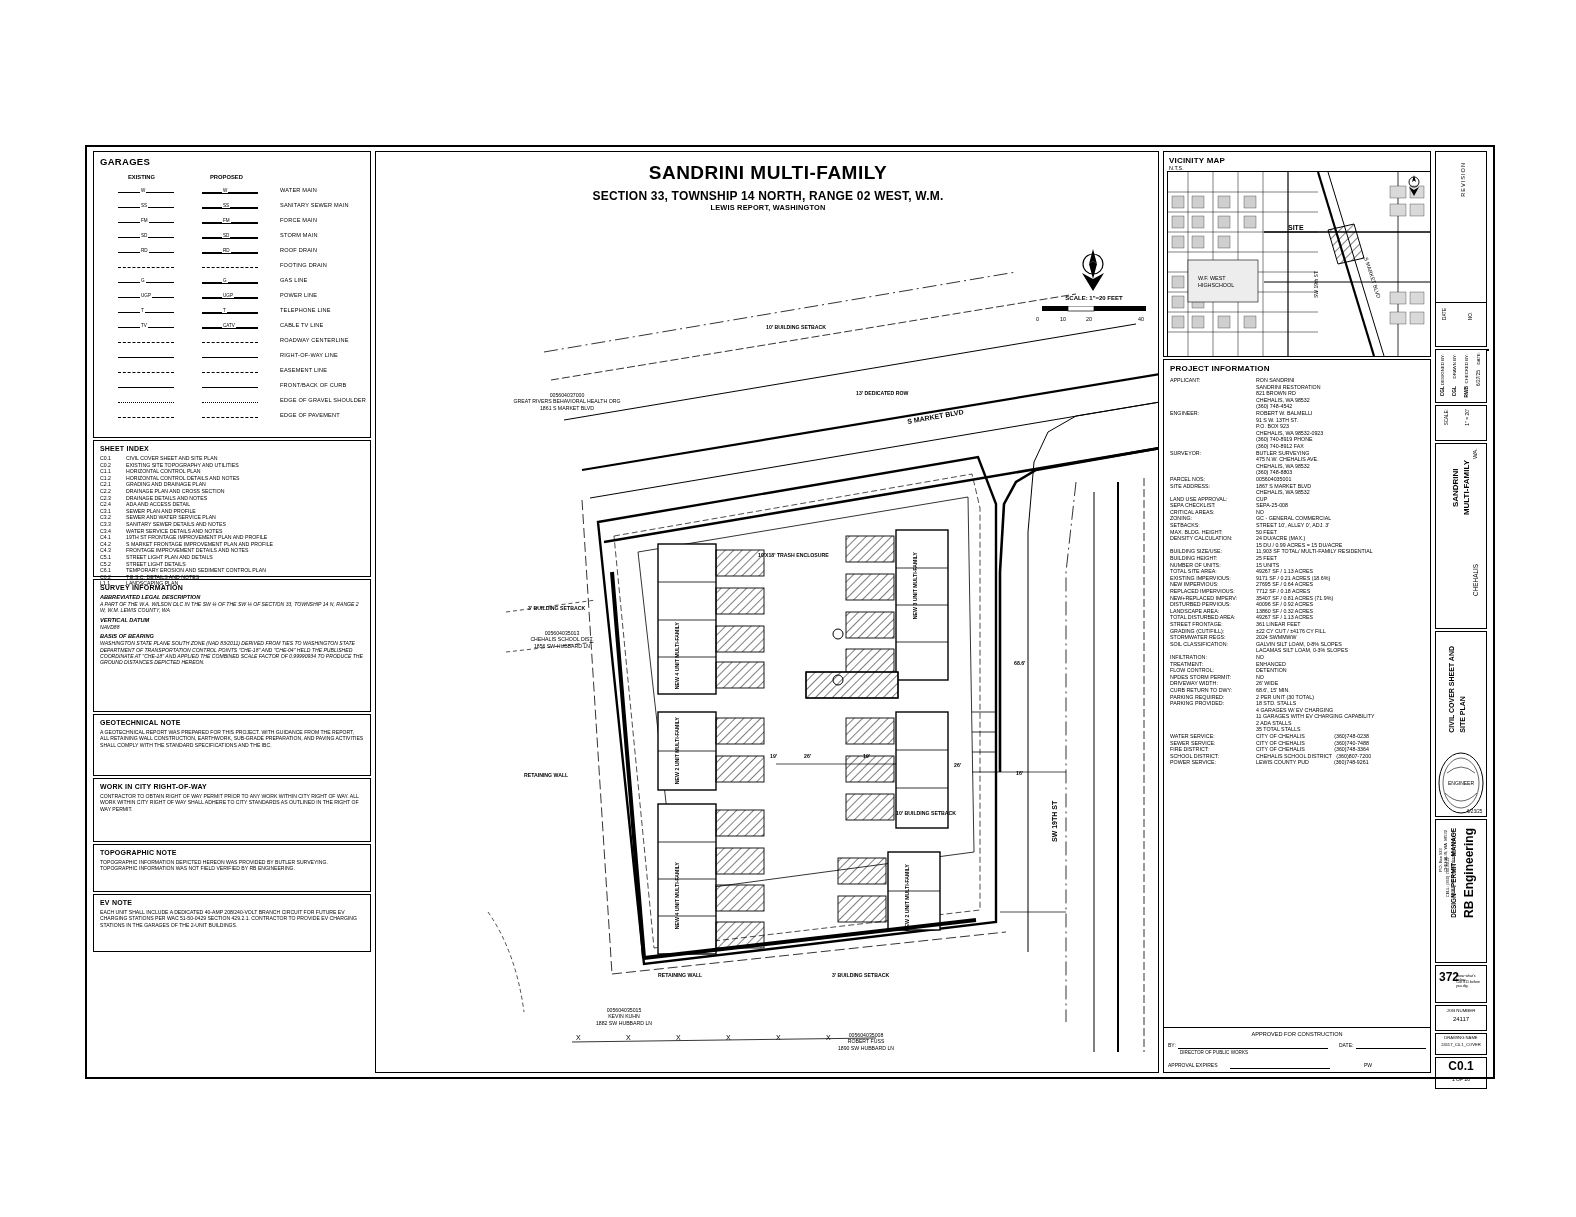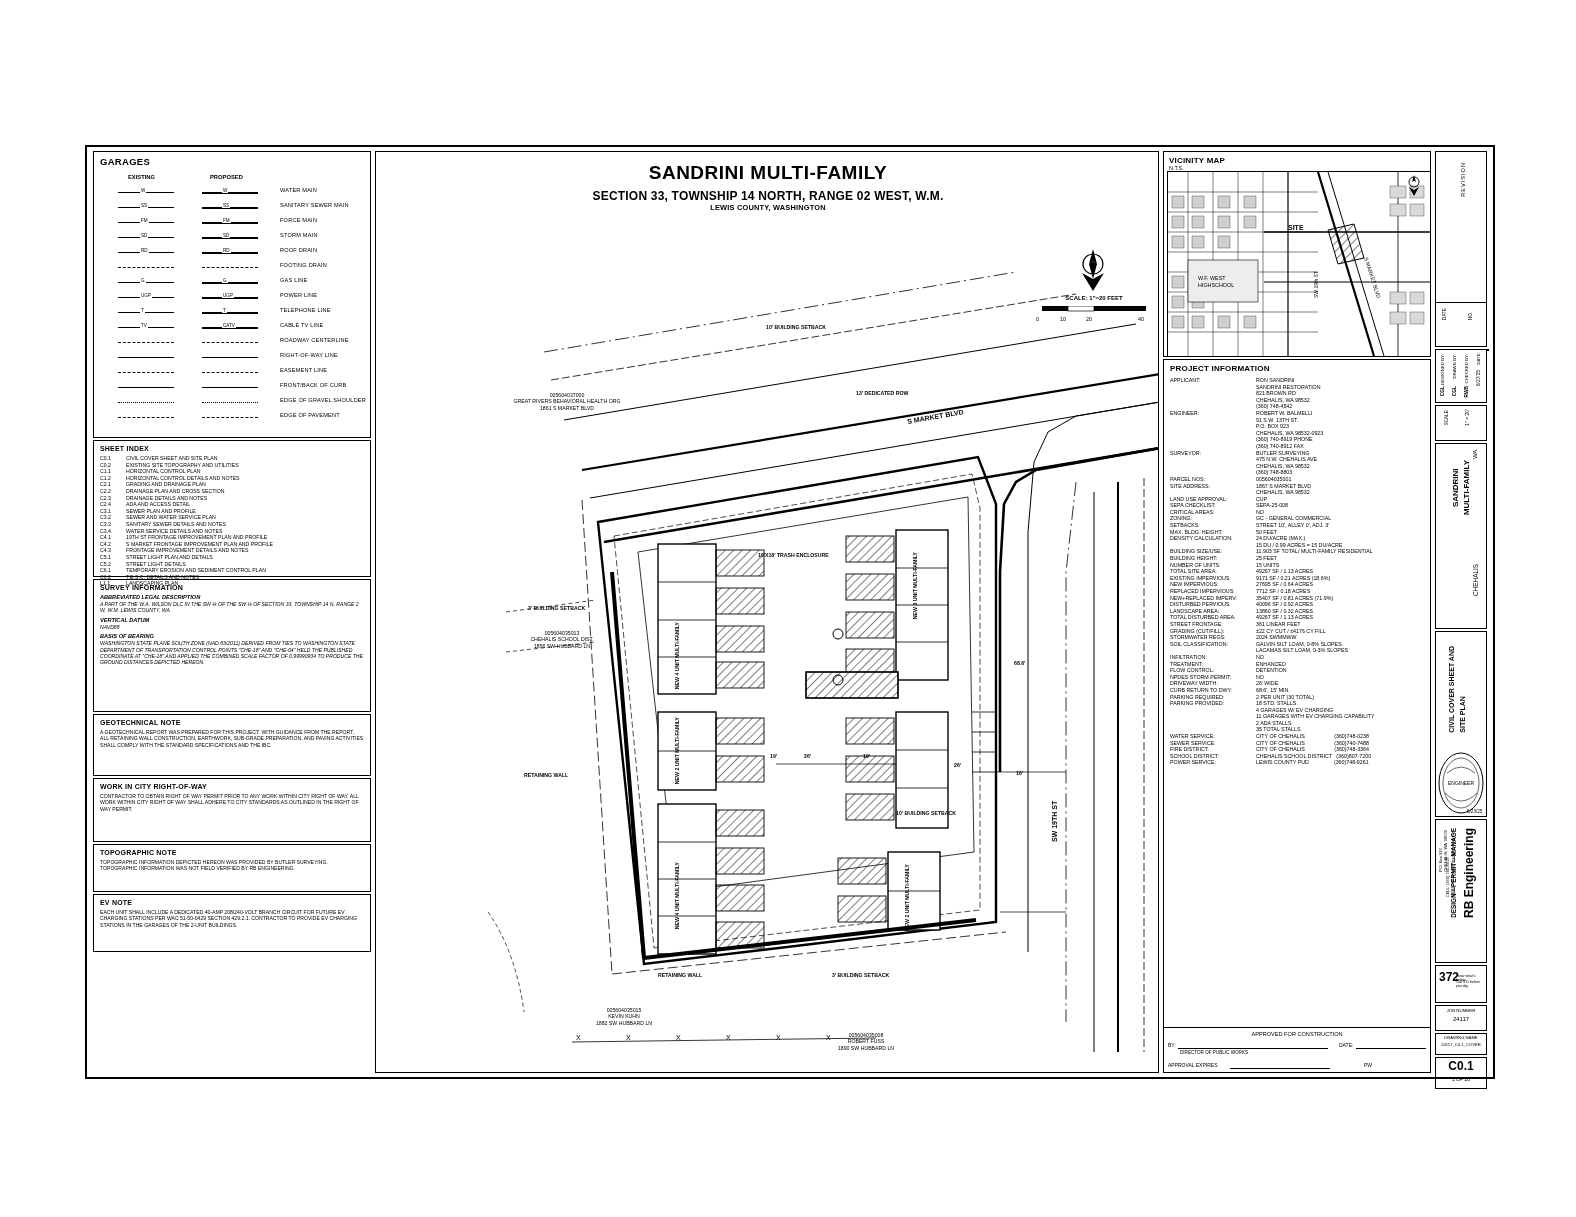--- a/index.html
+++ b/index.html
@@ -290,21 +290,21 @@
       <h4>EV NOTE</h4>
       <p class="reg">EACH UNIT SHALL INCLUDE A DEDICATED 40-AMP 208/240-VOLT BRANCH CIRCUIT FOR FUTURE EV CHARGING STATIONS PER WAC 51-50-0429 SECTION 429.2.1. CONTRACTOR TO PROVIDE EV CHARGING STATIONS IN THE GARAGES OF THE 2-UNIT BUILDINGS.</p>
     </div>
   </div>
 
   <div class="panel bd" id="plan">
 
     <div id="title">
       <div class="t1">SANDRINI MULTI-FAMILY</div>
       <div class="t2">SECTION 33, TOWNSHIP 14 NORTH, RANGE 02 WEST, W.M.</div>
-      <div class="t3">LEWIS COUNTY, WASHINGTON</div>
+      <div class="t3">LEWIS REPORT, WASHINGTON</div>
     </div>
 
     <div style="position:absolute;left:700px;top:95px;">
       <svg width="34" height="44" viewBox="0 0 34 44">
         <circle cx="17" cy="17" r="10" fill="none" stroke="#000" stroke-width="1.2"></circle>
         <path d="M17 2 L21 17 L17 14 L13 17 Z" fill="#000"></path>
         <path d="M17 14 L21 17 L17 32 L13 17 Z" fill="#000"></path>
         <path d="M6 26 L17 32 L28 26 L17 44 Z" fill="#000"></path>
       </svg>
     </div>

